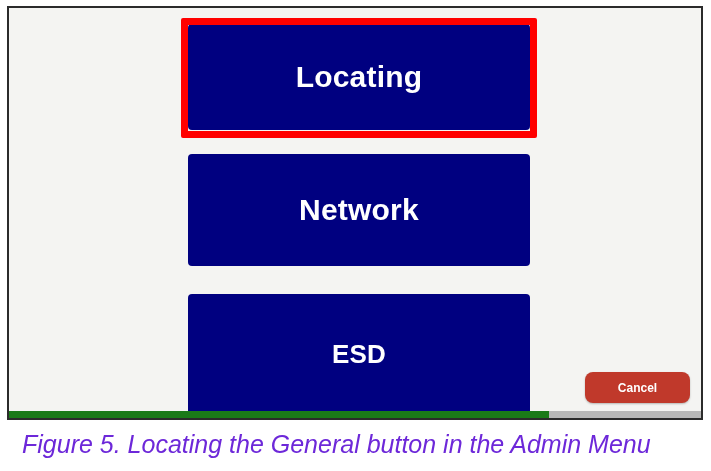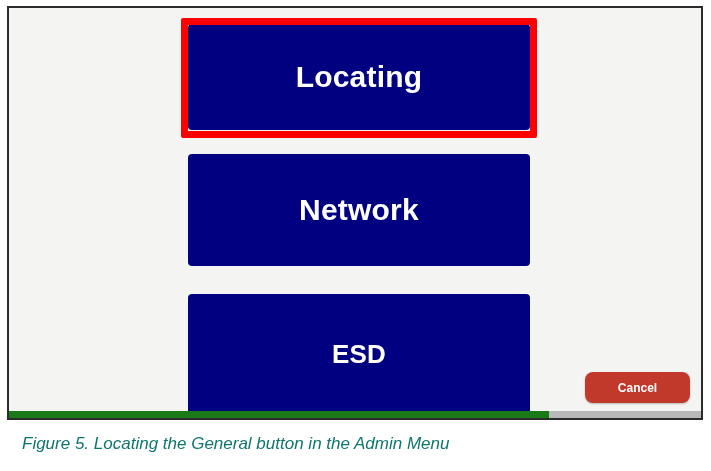--- a/index.html
+++ b/index.html
@@ -132,23 +132,23 @@
   }
 
   
   #figure-caption {
     position: absolute;
     left: 22px;
     top: 430px;
     width: 680px;
     font-family: "Liberation Sans", sans-serif;
     font-style: italic;
-    font-size: 17px;
+    font-size: 25px;
     line-height: 28px;
-    color: #0f766e;
+    color: #6d28d9;
     white-space: nowrap;
   }
 </style>
 </head>
 <body>
 
 <div id="figure-root">
 
   <div id="screen-frame" style="background: rgb(244, 244, 242); border-color: rgb(43, 43, 43);">
 

